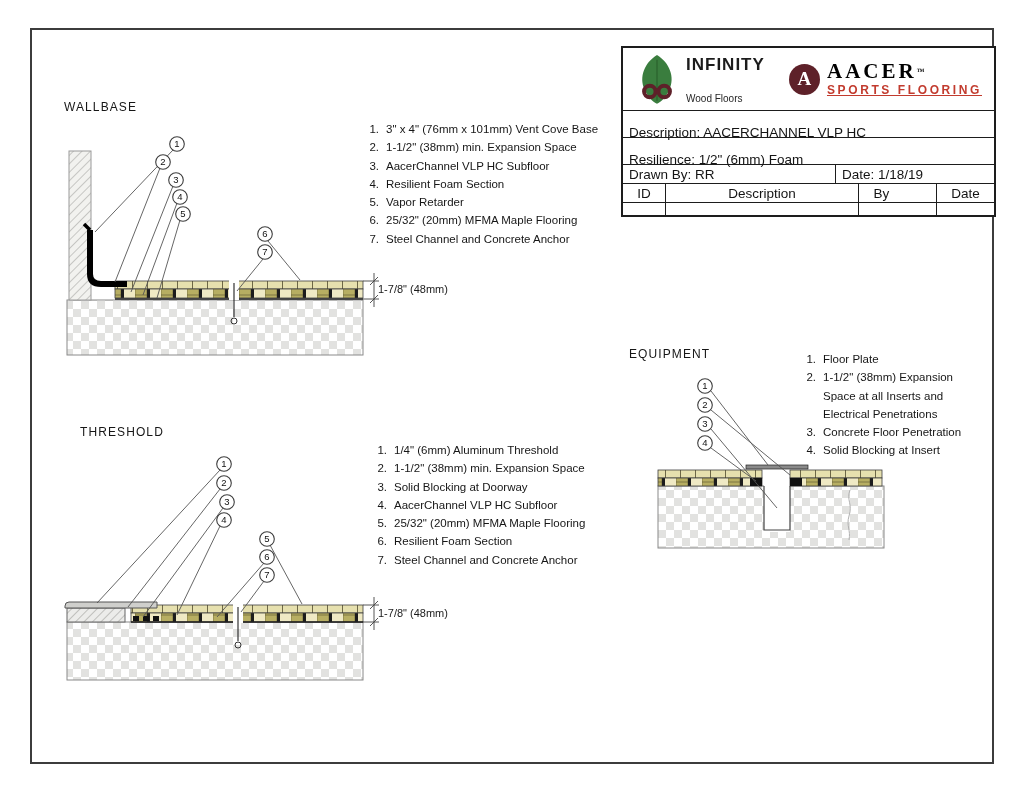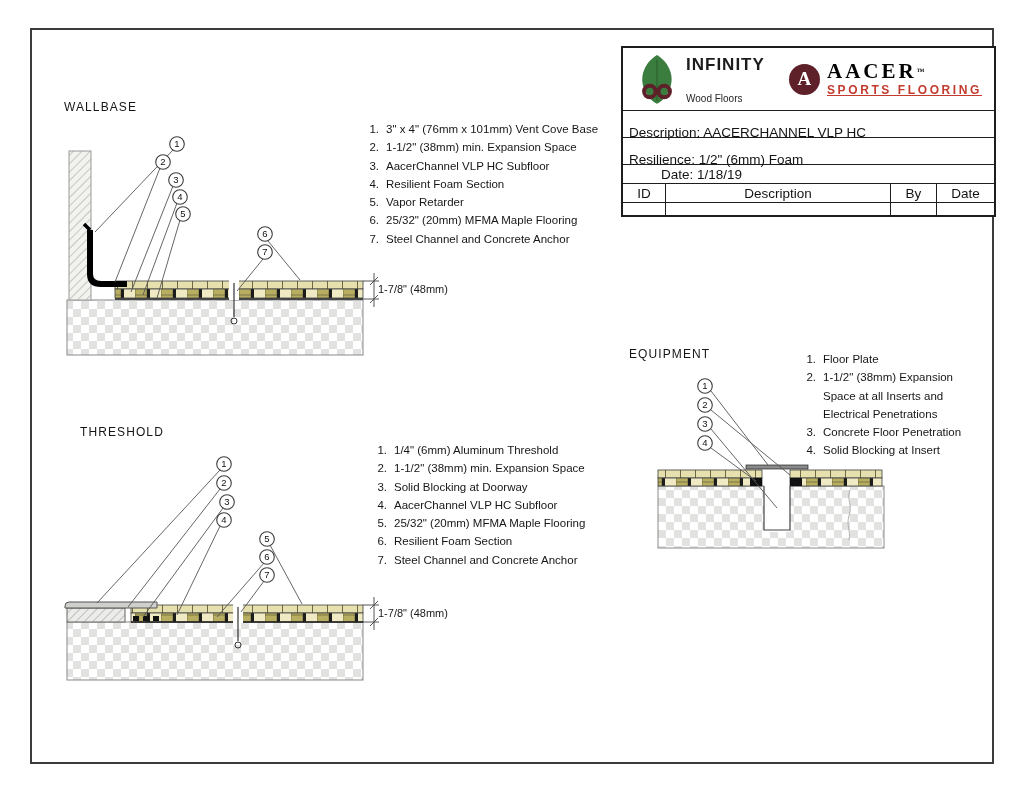--- a/index.html
+++ b/index.html
@@ -33,21 +33,21 @@
   .tb-split { display:flex; padding:0; }
   .tb-split > div { padding:1px 6px; line-height:17px; }
   .tb-split > div + div { border-left:1.8px solid #1d1d1d; }
   .tb-drawn { flex:1.15; }
   .tb-date { flex:1;margin-left:32px; }
   .tb-rev { text-align:center; }
   .tb-header > div { text-align:center; }
   .tb-id { width:42px; flex:none; }
   .tb-desc { flex:1; }
   .tb-by { width:46px; flex:none; }
-  .tb-datec { width:58px; flex:none; }
+  .tb-datec { width:58px; flex:none;margin-left:32px; }
   .tb-empty { height:13px; }
 </style>
 </head>
 <body>
 
 <div class="sheet">
 
   <div class="titleblock">
     <div class="tb-logos">
       <div class="logo-infinity">
@@ -68,20 +68,21 @@
         <div class="aacer-badge">A</div>
         <div class="aacer-text">
           <div class="aacer-name"><span>AACER</span><span class="tm">™</span></div>
           <div class="aacer-sub">SPORTS FLOORING</div>
         </div>
       </div>
     </div>
     <div class="tb-row">Description: AACERCHANNEL VLP HC</div>
     <div class="tb-row">Resilience: 1/2" (6mm) Foam</div>
     <div class="tb-row tb-split">
+      <div class="tb-drawn">Drawn By: RR</div>
       <div class="tb-date">Date: 1/18/19</div>
     </div>
     <div class="tb-row tb-split tb-header">
       <div class="tb-id">ID</div>
       <div class="tb-desc">Description</div>
       <div class="tb-by">By</div>
       <div class="tb-datec">Date</div>
     </div>
     <div class="tb-empty tb-split">
       <div class="tb-id"></div>

